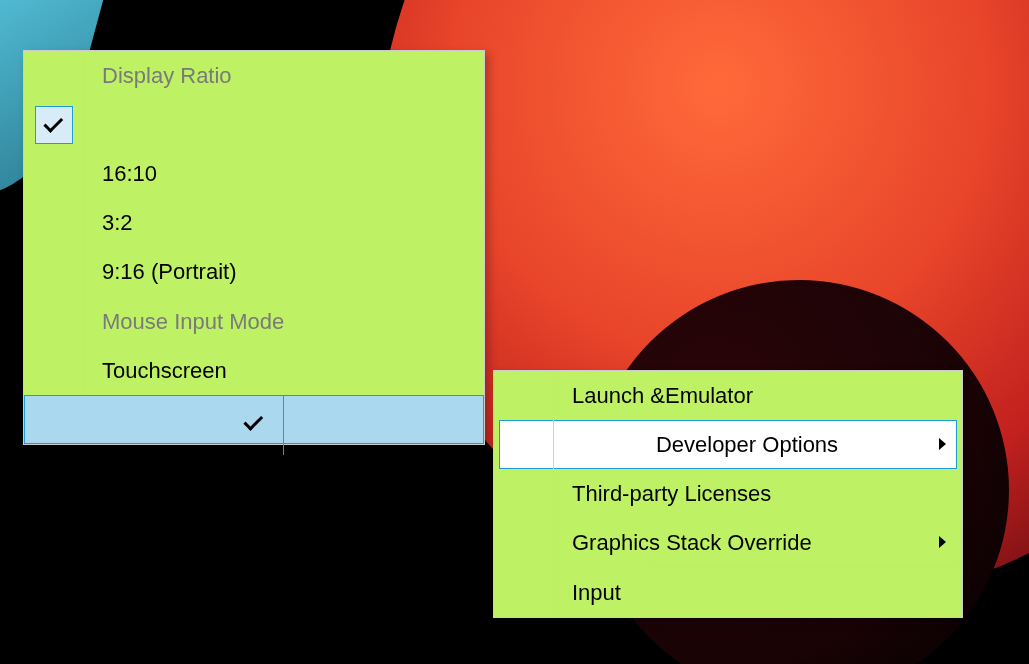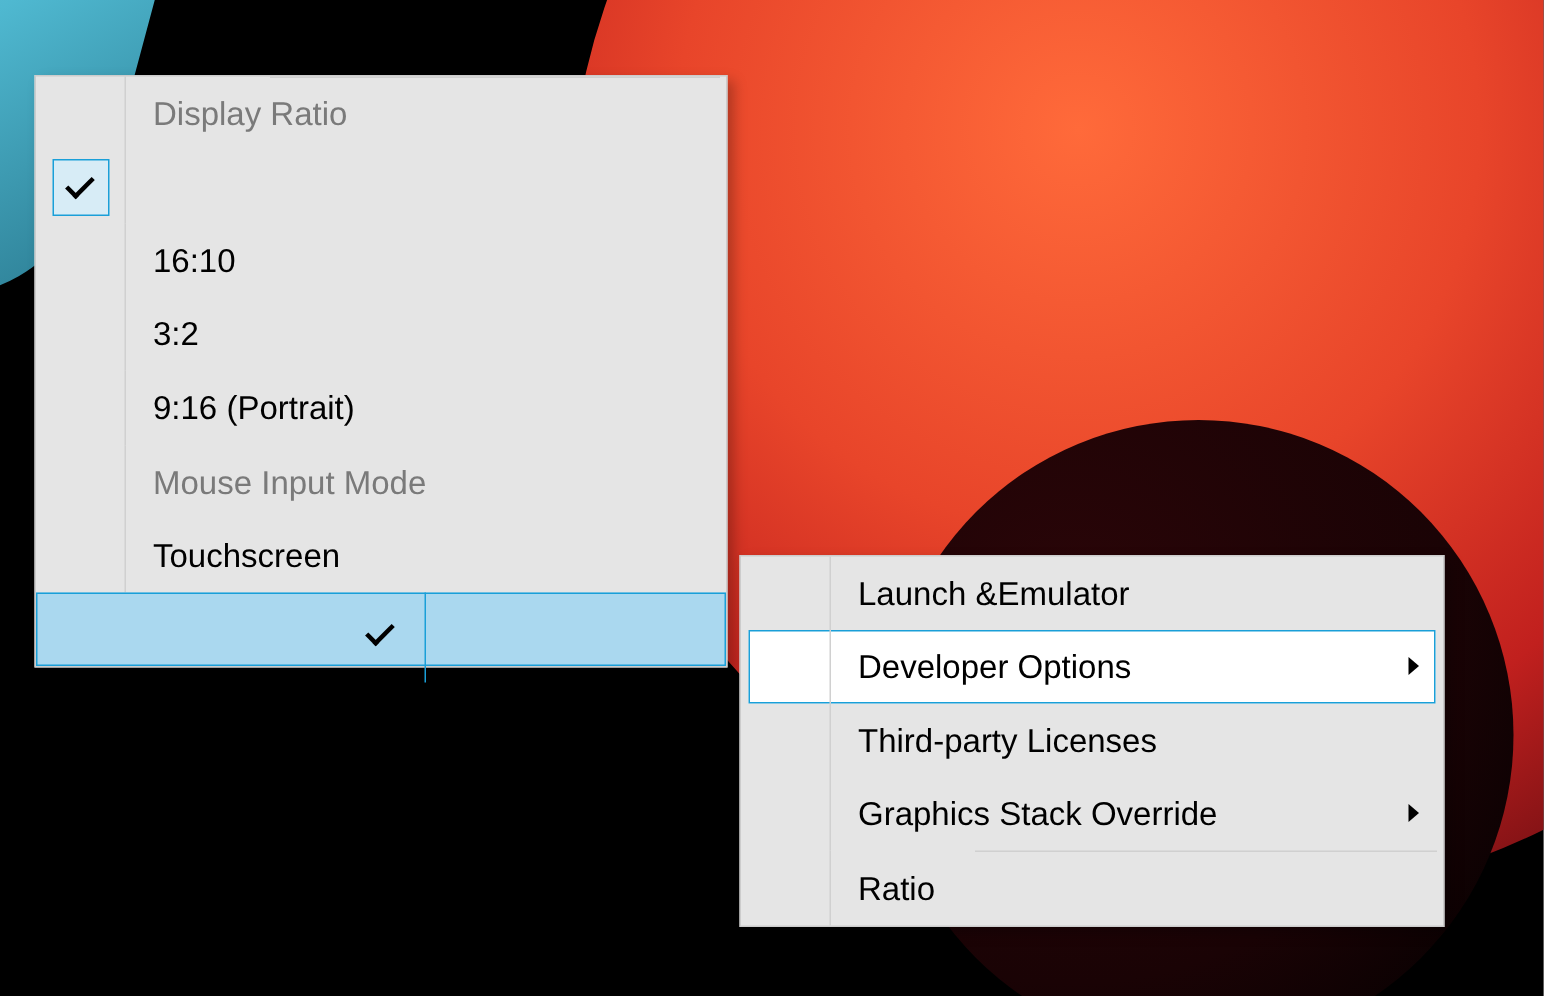--- a/index.html
+++ b/index.html
@@ -39,21 +39,21 @@
     left: -80px;
     top: -200px;
     background: linear-gradient(135deg, #7fd8e8 0%, #4fb8d0 50%, #2a7a90 100%);
     border-radius: 0 0 200px 200px / 0 0 300px 300px;
     transform: rotate(15deg);
   }
 
   
   .menu {
     position: absolute;
-    background: #e5e5e5;
+    background: #bef264;
     border: 1px solid #cccccc;
     box-shadow: 4px 4px 8px rgba(0,0,0,0.25);
     font-size: 22px;
     color: #000;
   }
 
   .menu-left {
     left: 23px;
     top: 50px;
     width: 462px;
@@ -127,20 +127,21 @@
     outline-offset: -1px;
     flex-direction: column;
   }
   .row-highlight-full .gutter {
     border-right-color: #1a9fd8;
   }
 
   
   .row-highlight-outline {
     position: relative;
+    text-align: center;
   }
   .row-highlight-outline::after {
     content: "";
     position: absolute;
     left: 5px;
     right: 5px;
     top: 0;
     bottom: 0;
     border: 1px solid #1a9fd8;
     background: #fff;
@@ -247,18 +248,18 @@
       <div class="arrow-cell"><span class="arrow-glyph"></span></div>
     </div>
 
     <div class="separator-row" style="position:relative;height:1px;">
       <div class="gutter" style="height:1px;"></div>
       <div class="sep-line" style="position:absolute;left:78px;right:4px;top:0;"></div>
     </div>
 
     <div class="menu-row">
       <div class="gutter"></div>
-      <div class="label">Ratio</div>
+      <div class="label">Input</div>
       <div class="arrow-cell"></div>
     </div>
 
   </div>
 </div>
 
 </body></html>

